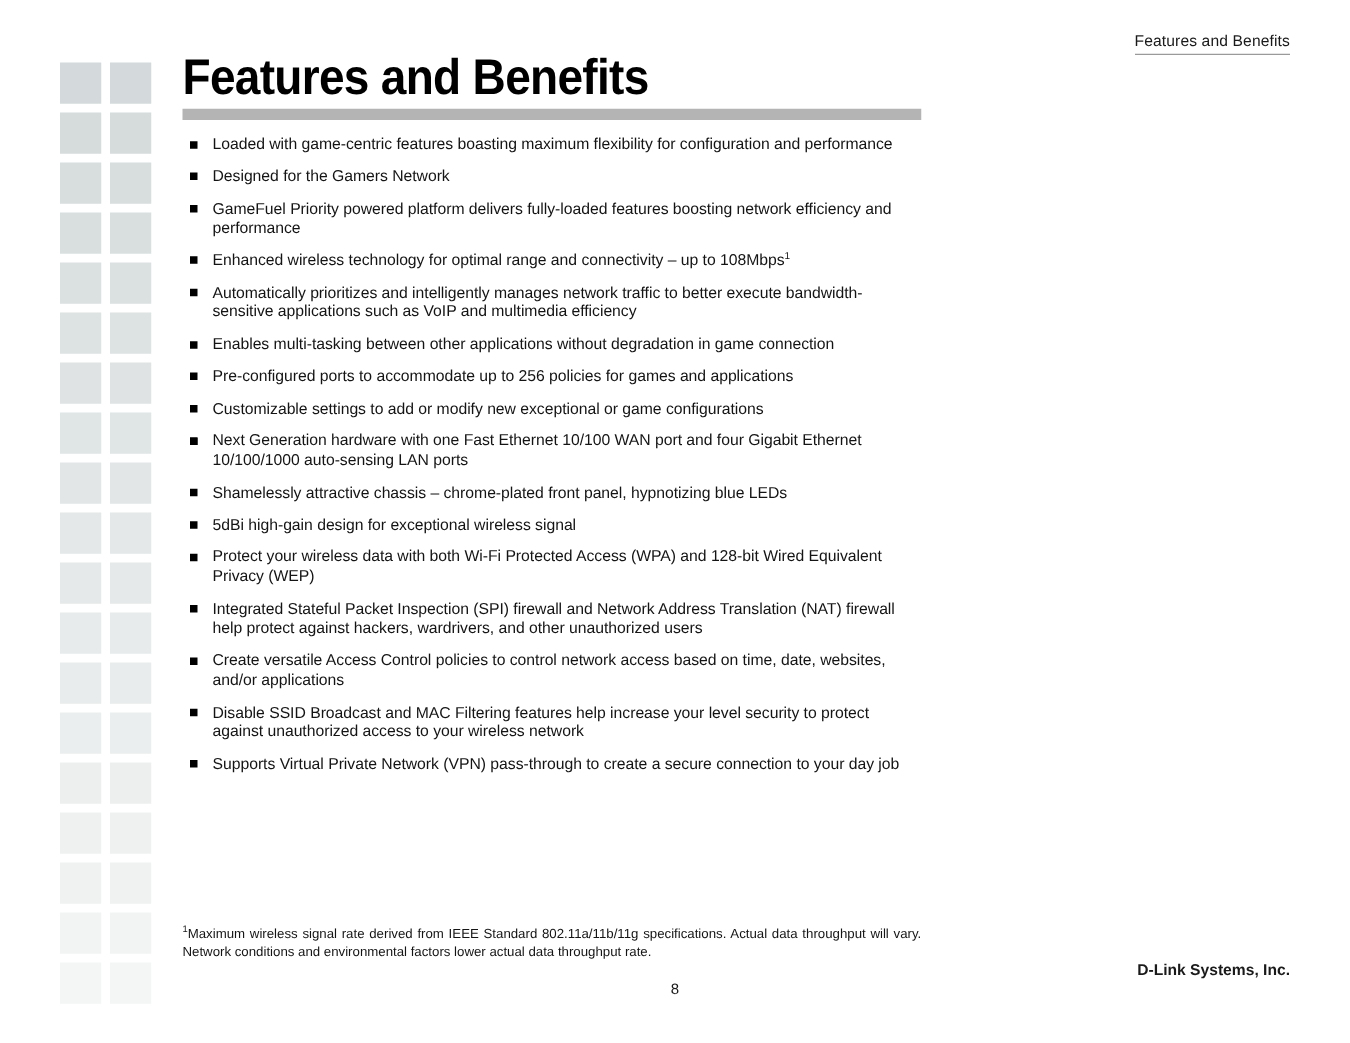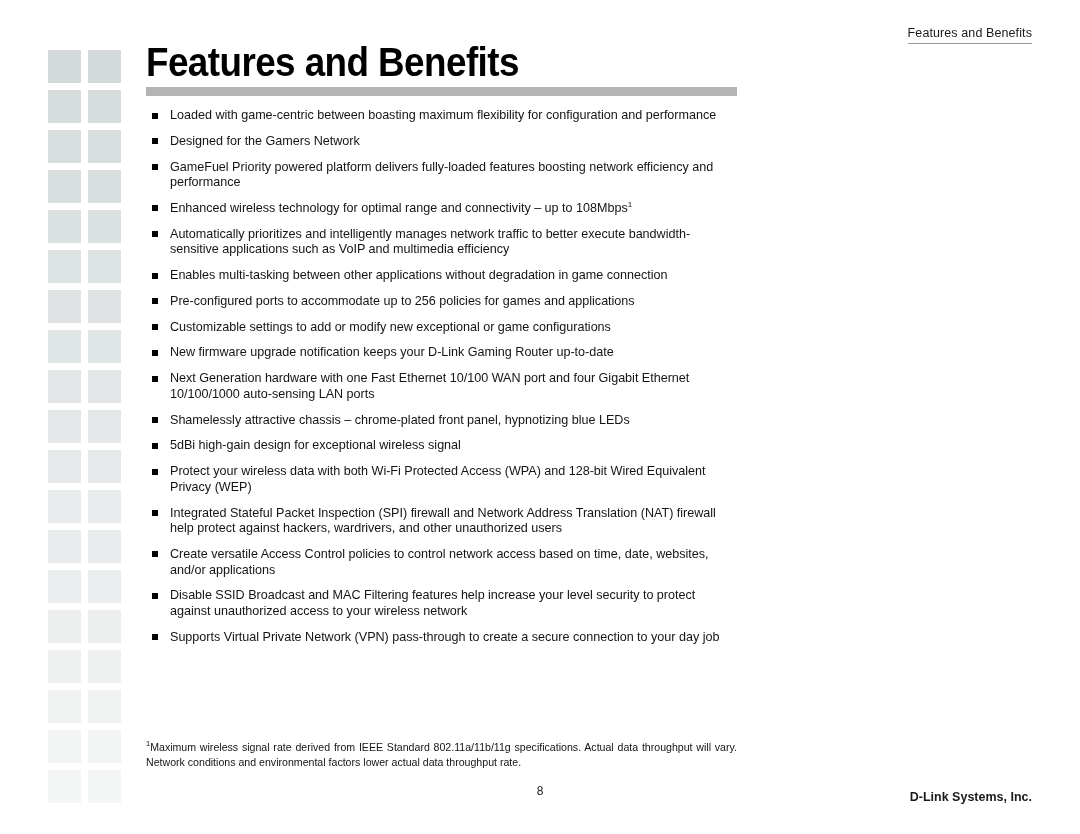--- a/index.html
+++ b/index.html
@@ -126,21 +126,21 @@
     left: 0;
     top: 784px;
     width: 1080px;
     text-align: center;
     font-size: 12px;
     color: #1a1a1a;
   }
   #footer-company {
     position: absolute;
     right: 48px;
-    top: 790px;
+    top: 769px;
     font-size: 12.5px;
     font-weight: bold;
     color: #1a1a1a;
     white-space: nowrap;
   }
 </style>
 </head>
 <body>
 
 <div id="deco-grid">
@@ -186,29 +186,29 @@
 
 <div id="running-header">Features and Benefits</div>
 
 <div id="content">
 
   <h1 id="page-title">Features and Benefits</h1>
 
   <div id="title-rule"></div>
 
   <ul id="feature-list">
-      <li class="feature-item"><span class="bullet-marker"></span><span class="feature-text">Loaded with game-centric between boasting maximum flexibility for configuration and performance</span></li>
+      <li class="feature-item"><span class="bullet-marker"></span><span class="feature-text">Loaded with game-centric features boasting maximum flexibility for configuration and performance</span></li>
       <li class="feature-item"><span class="bullet-marker"></span><span class="feature-text">Designed for the Gamers Network</span></li>
       <li class="feature-item"><span class="bullet-marker"></span><span class="feature-text">GameFuel Priority powered platform delivers fully-loaded features boosting network efficiency and performance</span></li>
       <li class="feature-item"><span class="bullet-marker"></span><span class="feature-text">Enhanced wireless technology for optimal range and connectivity – up to 108Mbps<sup>1</sup></span></li>
       <li class="feature-item"><span class="bullet-marker"></span><span class="feature-text">Automatically prioritizes and intelligently manages network traffic to better execute bandwidth-sensitive applications such as VoIP and multimedia efficiency</span></li>
       <li class="feature-item"><span class="bullet-marker"></span><span class="feature-text">Enables multi-tasking between other applications without degradation in game connection</span></li>
       <li class="feature-item"><span class="bullet-marker"></span><span class="feature-text">Pre-configured ports to accommodate up to 256 policies for games and applications</span></li>
       <li class="feature-item"><span class="bullet-marker"></span><span class="feature-text">Customizable settings to add or modify new exceptional or game configurations</span></li>
-      <li class="feature-item"><span class="bullet-marker"></span><span class="feature-text">New firmware upgrade notification keeps your D-Link Gaming Router up-to-date</span></li>
+      <li class="feature-item"><span class="bullet-marker"></span></li>
       <li class="feature-item"><span class="bullet-marker"></span><span class="feature-text">Next Generation hardware with one Fast Ethernet 10/100 WAN port and four Gigabit Ethernet 10/100/1000 auto-sensing LAN ports</span></li>
       <li class="feature-item"><span class="bullet-marker"></span><span class="feature-text">Shamelessly attractive chassis – chrome-plated front panel, hypnotizing blue LEDs</span></li>
       <li class="feature-item"><span class="bullet-marker"></span><span class="feature-text">5dBi high-gain design for exceptional wireless signal</span></li>
       <li class="feature-item"><span class="bullet-marker"></span><span class="feature-text">Protect your wireless data with both Wi-Fi Protected Access (WPA) and 128-bit Wired Equivalent Privacy (WEP)</span></li>
       <li class="feature-item"><span class="bullet-marker"></span><span class="feature-text">Integrated Stateful Packet Inspection (SPI) firewall and Network Address Translation (NAT) firewall help protect against hackers, wardrivers, and other unauthorized users</span></li>
       <li class="feature-item"><span class="bullet-marker"></span><span class="feature-text">Create versatile Access Control policies to control network access based on time, date, websites, and/or applications</span></li>
       <li class="feature-item"><span class="bullet-marker"></span><span class="feature-text">Disable SSID Broadcast and MAC Filtering features help increase your level security to protect against unauthorized access to your wireless network</span></li>
       <li class="feature-item"><span class="bullet-marker"></span><span class="feature-text">Supports Virtual Private Network (VPN) pass-through to create a secure connection to your day job</span></li>
     </ul>
 

